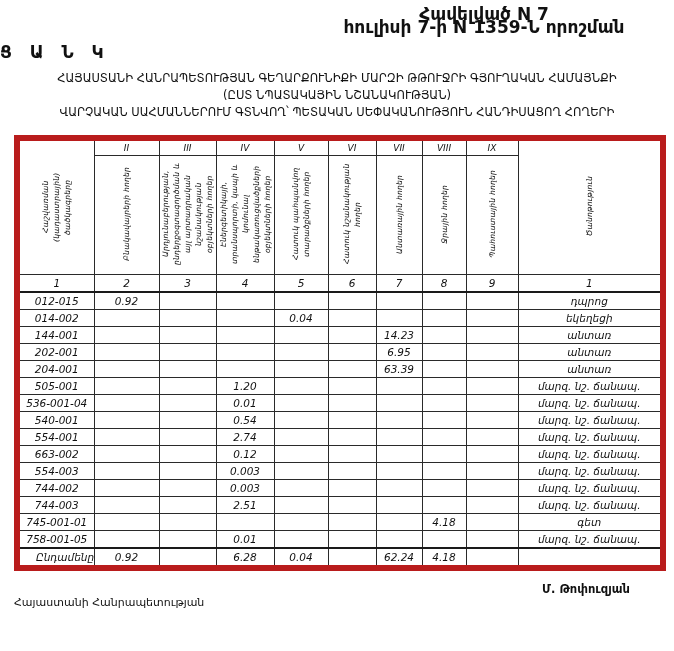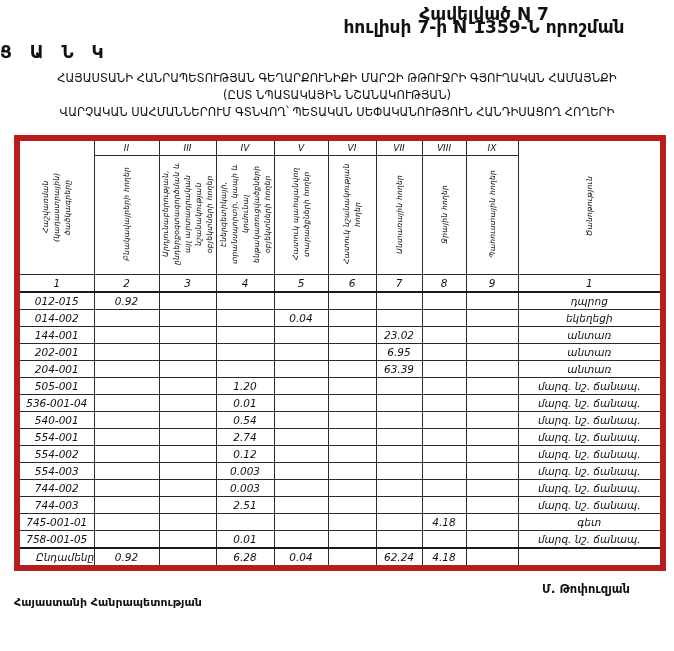--- a/index.html
+++ b/index.html
@@ -69,21 +69,21 @@
   tr.total-row td.code-cell{text-align:center;padding-left:16px;}
   tbody.body-rows tr td{height:16px;}
   .footer{
     display:flex;
     justify-content:space-between;
     align-items:flex-end;
     margin:11px 44px 0 14px;
   }
   .footer-left{
     font-size:11px;
-    font-weight:bold;
+    font-weight:normal;
     line-height:15px;
   }
   .footer-right{
     font-size:11.5px;
     font-weight:bold;
     padding-bottom:14px;
   }
 </style>
 </head>
 <body>
@@ -175,21 +175,21 @@
         <td></td>
         <td class="note-cell">եկեղեցի</td>
       </tr>
       <tr>
         <td class="code-cell">144-001</td>
         <td></td>
         <td></td>
         <td></td>
         <td></td>
         <td></td>
-        <td>23.02</td>
+        <td>14.23</td>
         <td></td>
         <td></td>
         <td class="note-cell">անտառ</td>
       </tr>
       <tr>
         <td class="code-cell">202-001</td>
         <td></td>
         <td></td>
         <td></td>
         <td></td>
@@ -253,21 +253,21 @@
         <td></td>
         <td>2.74</td>
         <td></td>
         <td></td>
         <td></td>
         <td></td>
         <td></td>
         <td class="note-cell">մարզ. նշ. ճանապ.</td>
       </tr>
       <tr>
-        <td class="code-cell">554-002</td>
+        <td class="code-cell">663-002</td>
         <td></td>
         <td></td>
         <td>0.12</td>
         <td></td>
         <td></td>
         <td></td>
         <td></td>
         <td></td>
         <td class="note-cell">մարզ. նշ. ճանապ.</td>
       </tr>

